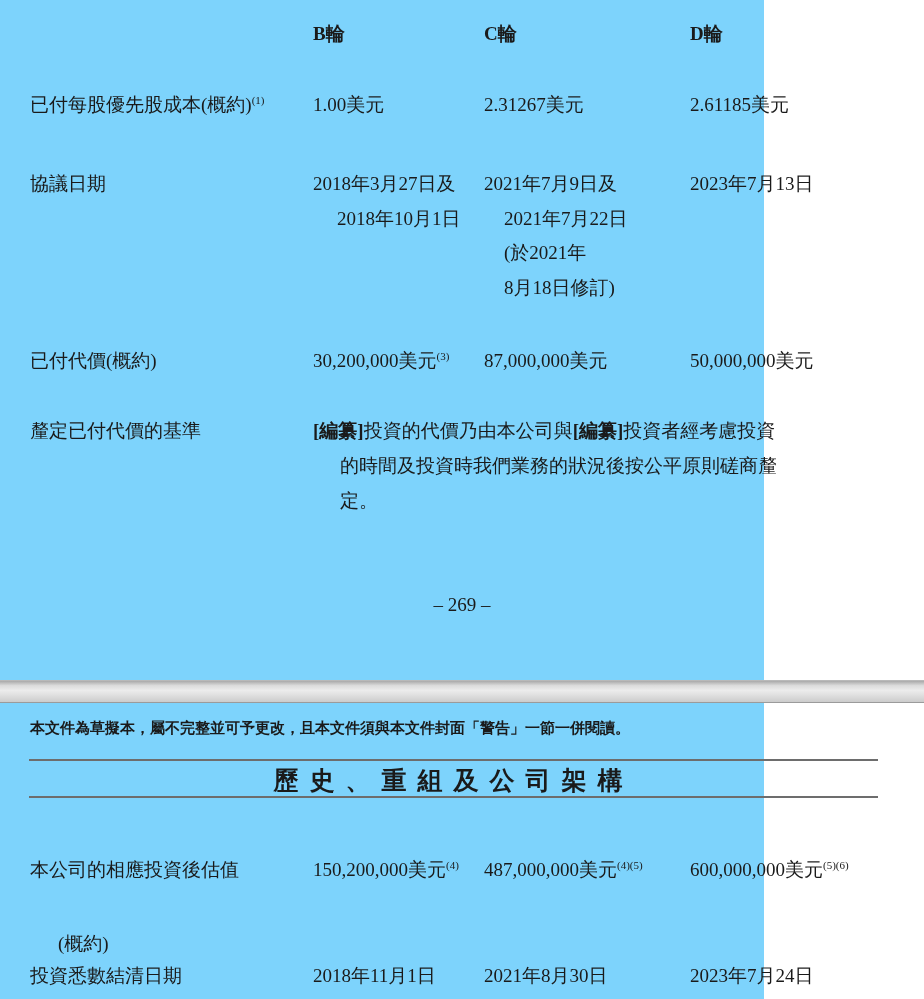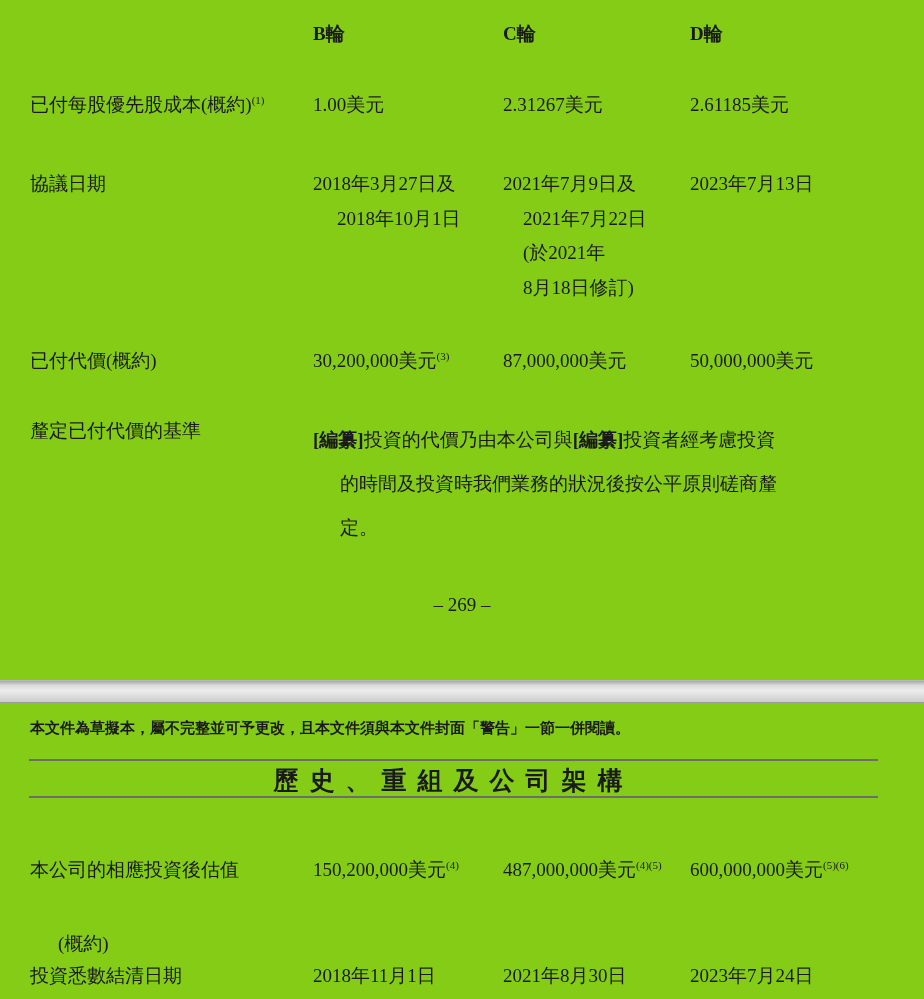--- a/index.html
+++ b/index.html
@@ -3,46 +3,46 @@
 <meta charset="utf-8">
 <style>
   * { margin:0; padding:0; box-sizing:border-box; }
   html,body { background:#fff; }
   body {
     width:924px; height:999px;
     font-family:"Liberation Serif","DejaVu Serif",serif;
     color:#1a1a1a;
     overflow:hidden;
   }
-  .canvas { position:relative; width:924px; height:999px; background:#84cc16; }
+  .canvas { position:relative; width:764px; height:999px; background:#7dd3fc; }
 
   .row { position:absolute; left:30px; width:864px; font-size:19px; line-height:24px; }
   .cell { position:absolute; top:0; white-space:nowrap; }
   .cell.label { left:0; }
   .cell.colB  { left:283px; }
-  .cell.colC  { left:473px; }
+  .cell.colC  { left:454px; }
   .cell.colD  { left:660px; }
   .bold { font-weight:bold; }
 
   .multiline .line { white-space:nowrap; }
   .lh34 .line { height:34.5px; }
   .indent18 { margin-left:24px; }
   .indent20 { margin-left:20px; }
   .indent27 { margin-left:27px; }
 
   sup.fn {
     font-size:11px;
     vertical-align:baseline;
     position:relative;
     top:-7px;
     letter-spacing:0;
   }
 
   .basis-block { position:absolute; left:283px; top:0; width:585px; }
-  .basis-block .line { height:35px; white-space:nowrap;margin-top:9px; }
+  .basis-block .line { height:35px; white-space:nowrap; }
 
   .page-number { position:absolute; left:0; width:924px; text-align:center; font-size:19px; }
 
   .page-gap {
     position:absolute; left:0; width:924px; height:23px;
     background:linear-gradient(to bottom,#a9a9a9 0%,#dcdcdc 22%,#ececec 45%,#dedede 70%,#cccccc 100%);
     border-top:1px solid #b9b9b9;
     border-bottom:1px solid #9b9b9b;
   }
 

